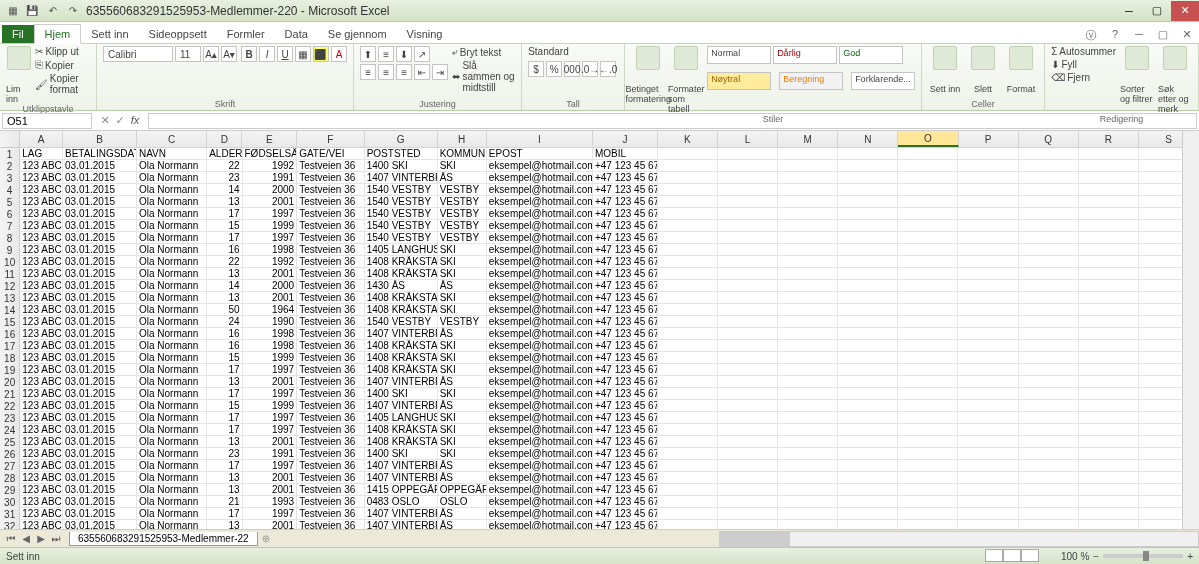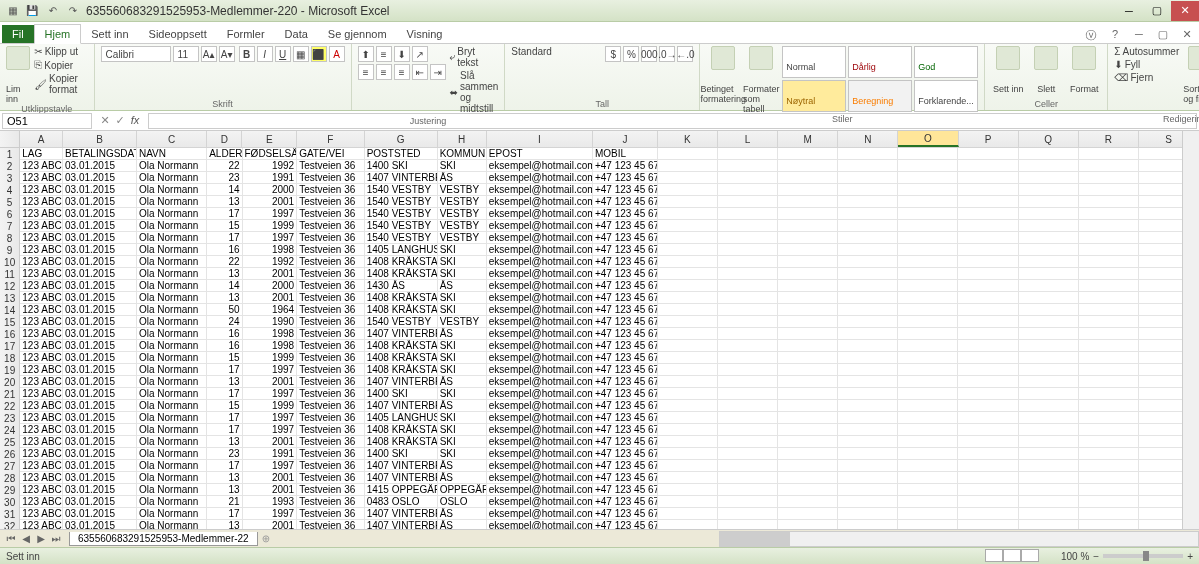--- a/index.html
+++ b/index.html
@@ -25,21 +25,21 @@
 
 .ribbon { height: 67px; background: linear-gradient(#f8faf6,#eef3e9); border-bottom: 1px solid #b9cca6; display: flex; font-size: 10px; color: #444; }
 .group { border-right: 1px solid #d0d9c6; padding: 2px 6px 0 6px; display: flex; flex-direction: column; justify-content: space-between; }
 .group-label { text-align: center; font-size: 9px; color: #666; padding-bottom: 1px; }
 .group-body { display: flex; gap: 4px; align-items: flex-start; }
 .bigbtn { width: 34px; display: flex; flex-direction: column; align-items: center; gap: 14px; font-size: 9px; }
 .bigbtn .ico { width: 24px; height: 24px; background: #e0e8d6; border: 1px solid #c4d0b4; border-radius: 2px; }
 .minirow { display: flex; gap: 2px; align-items: center; margin-bottom: 2px; font-size: 10px; }
 .minirow .sel { border: 1px solid #c4c4c4; background: #fff; padding: 0 4px; height: 16px; display: flex; align-items: center; }
 .minirow .btn { width: 16px; height: 16px; border: 1px solid #c4c4c4; background: #fff; display:flex; align-items:center; justify-content:center; font-size:10px; }
-.stylebox { width: 64px; height: 18px; border: 1px solid #c4c4c4; background: #fff; font-size: 9px; padding: 15px 3px; overflow:hidden; }
+.stylebox { width: 64px; height: 18px; border: 1px solid #c4c4c4; background: #fff; font-size: 9px; padding: 1px 3px; overflow:hidden; }
 .stylebox.good { color: #006400; }
 .stylebox.bad { color: #9c0006; }
 .stylebox.neutral { color: #9c6500; background:#ffeb9c; }
 .stylebox.calc { color:#fa7d00; background:#f2f2f2; }
 
 
 .fbar { height: 20px; border-bottom: 1px solid #ccc; display: flex; align-items: center; background: #fff; }
 .fbar .namebox { width: 90px; border: 1px solid #ccc; margin: 1px 2px; height: 16px; font-size: 11px; padding: 0 4px; display:flex; align-items:center; }
 .fbar .btns { display: flex; gap: 1px; padding: 0 4px; color: #888; }
 .fbar .btns span { width: 14px; text-align:center; }
@@ -178,21 +178,21 @@
       </div>
       <div>
         <div class="minirow">⤶ <span>Bryt tekst</span></div>
         <div class="minirow">⬌ <span>Slå sammen og midtstill</span></div>
       </div>
     </div>
     <div class="group-label">Justering</div>
   </div>
 
   <div class="group">
-    <div class="group-body" style="flex-direction:row">
+    <div class="group-body" style="flex-direction:column">
       <div class="sel" style="width:90px">Standard</div>
       <div class="minirow">
         <div class="btn">$</div>
         <div class="btn">%</div>
         <div class="btn">000</div>
         <div class="btn">.0→</div>
         <div class="btn">←.0</div>
       </div>
     </div>
     <div class="group-label">Tall</div>
@@ -207,21 +207,21 @@
       <div class="bigbtn">
           <div class="ico"></div>
           <span>Formater som tabell</span>
         </div>
       <div>
         <div style="display:flex;gap:2px">
           <div class="stylebox">Normal</div>
           <div class="stylebox bad">Dårlig</div>
           <div class="stylebox good">God</div>
         </div>
-        <div style="display:flex;gap:2px;margin-top:2px">
+        <div style="display:flex;gap:8px;margin-top:8px">
           <div class="stylebox neutral">Nøytral</div>
           <div class="stylebox calc">Beregning</div>
           <div class="stylebox">Forklarende...</div>
         </div>
       </div>
     </div>
     <div class="group-label">Stiler</div>
   </div>
 
   <div class="group">

